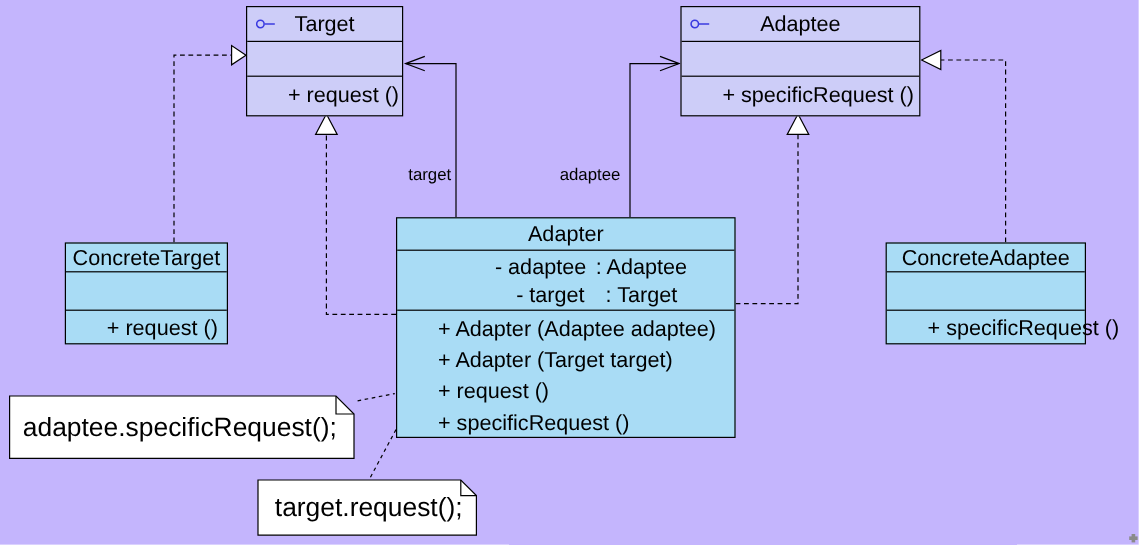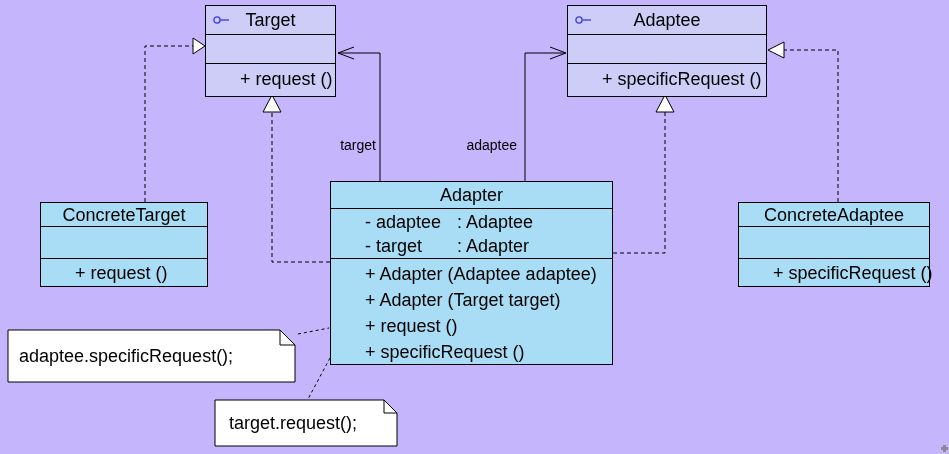--- a/index.html
+++ b/index.html
@@ -39,42 +39,42 @@
 
   
   .iface .cls-header  { height: 28px; }
   .iface .cls-attrs   { height: 29px; }
   .iface .cls-methods { height: 31px; }
   .iface .cls-methods .member { line-height: 31px; }
 
   
   .adapter .cls-header  { height: 26px; }
   .adapter .cls-attrs   { height: 50px; padding-top: 1px; }
-  .adapter .cls-attrs .member { line-height: 24px; }
+  .adapter .cls-attrs .member { line-height: 24px; text-align: center; }
   .adapter .cls-methods { padding-top: 2px; }
   .adapter .cls-methods .member { line-height: 26px; }
 
   
   .concrete .cls-header  { height: 23px; }
   .concrete .cls-attrs   { height: 32px; }
   .concrete .cls-methods { height: 28px; }
   .concrete .cls-methods .member { line-height: 28px; }
 
   .edge-label {
     position: absolute;
     font-size: 14px;
     color: #000;
     text-align: right;
     white-space: nowrap;
   }
   .note-text {
     position: absolute;
     display: flex;
     align-items: center;
-    font-size: 18px;
+    font-size: 22px;
     box-sizing: border-box;
     white-space: nowrap;
   }
   .artifact { position: absolute; width: 7px; height: 7px; }
   .artifact .h { position: absolute; left: 0; top: 2px; width: 7px; height: 3px; background: #8a8a8a; }
   .artifact .v { position: absolute; left: 2px; top: 0; width: 3px; height: 7px; background: #8a8a8a; }
 </style>
 </head>
 <body>
 
@@ -155,41 +155,41 @@
       <div class="member">+ specificRequest ()</div>
     </div>
   </div>
 
   <div class="uml-class adapter fill-blue" style="left:330px; top:181px; width:283px; height:184px;">
     <div class="cls-header">
       <span>Adapter</span>
     </div>
     <div class="cls-attrs">
       <div class="member"><span class="attr-name">- adaptee</span><span>: Adaptee</span></div>
-      <div class="member"><span class="attr-name">- target</span><span>: Adapter</span></div>
+      <div class="member"><span class="attr-name">- target</span><span>: Target</span></div>
     </div>
     <div class="cls-methods">
       <div class="member">+ Adapter (Adaptee adaptee)</div>
       <div class="member">+ Adapter (Target target)</div>
       <div class="member">+ request ()</div>
       <div class="member">+ specificRequest ()</div>
     </div>
   </div>
 
-  <div class="uml-class concrete fill-blue" style="left:40px; top:202px; width:168px; height:85px;">
+  <div class="uml-class concrete fill-blue" style="left:54px; top:202px; width:136px; height:85px;">
     <div class="cls-header">
       <span>ConcreteTarget</span>
     </div>
     <div class="cls-attrs"></div>
     <div class="cls-methods">
       <div class="member">+ request ()</div>
     </div>
   </div>
 
-  <div class="uml-class concrete fill-blue" style="left:738px; top:202px; width:192px; height:85px;">
+  <div class="uml-class concrete fill-blue" style="left:738px; top:202px; width:167px; height:85px;">
     <div class="cls-header">
       <span>ConcreteAdaptee</span>
     </div>
     <div class="cls-attrs"></div>
     <div class="cls-methods">
       <div class="member">+ specificRequest ()</div>
     </div>
   </div>
 
   <div class="edge-label" style="left:322px; top:137px; width:54px;">target</div>

